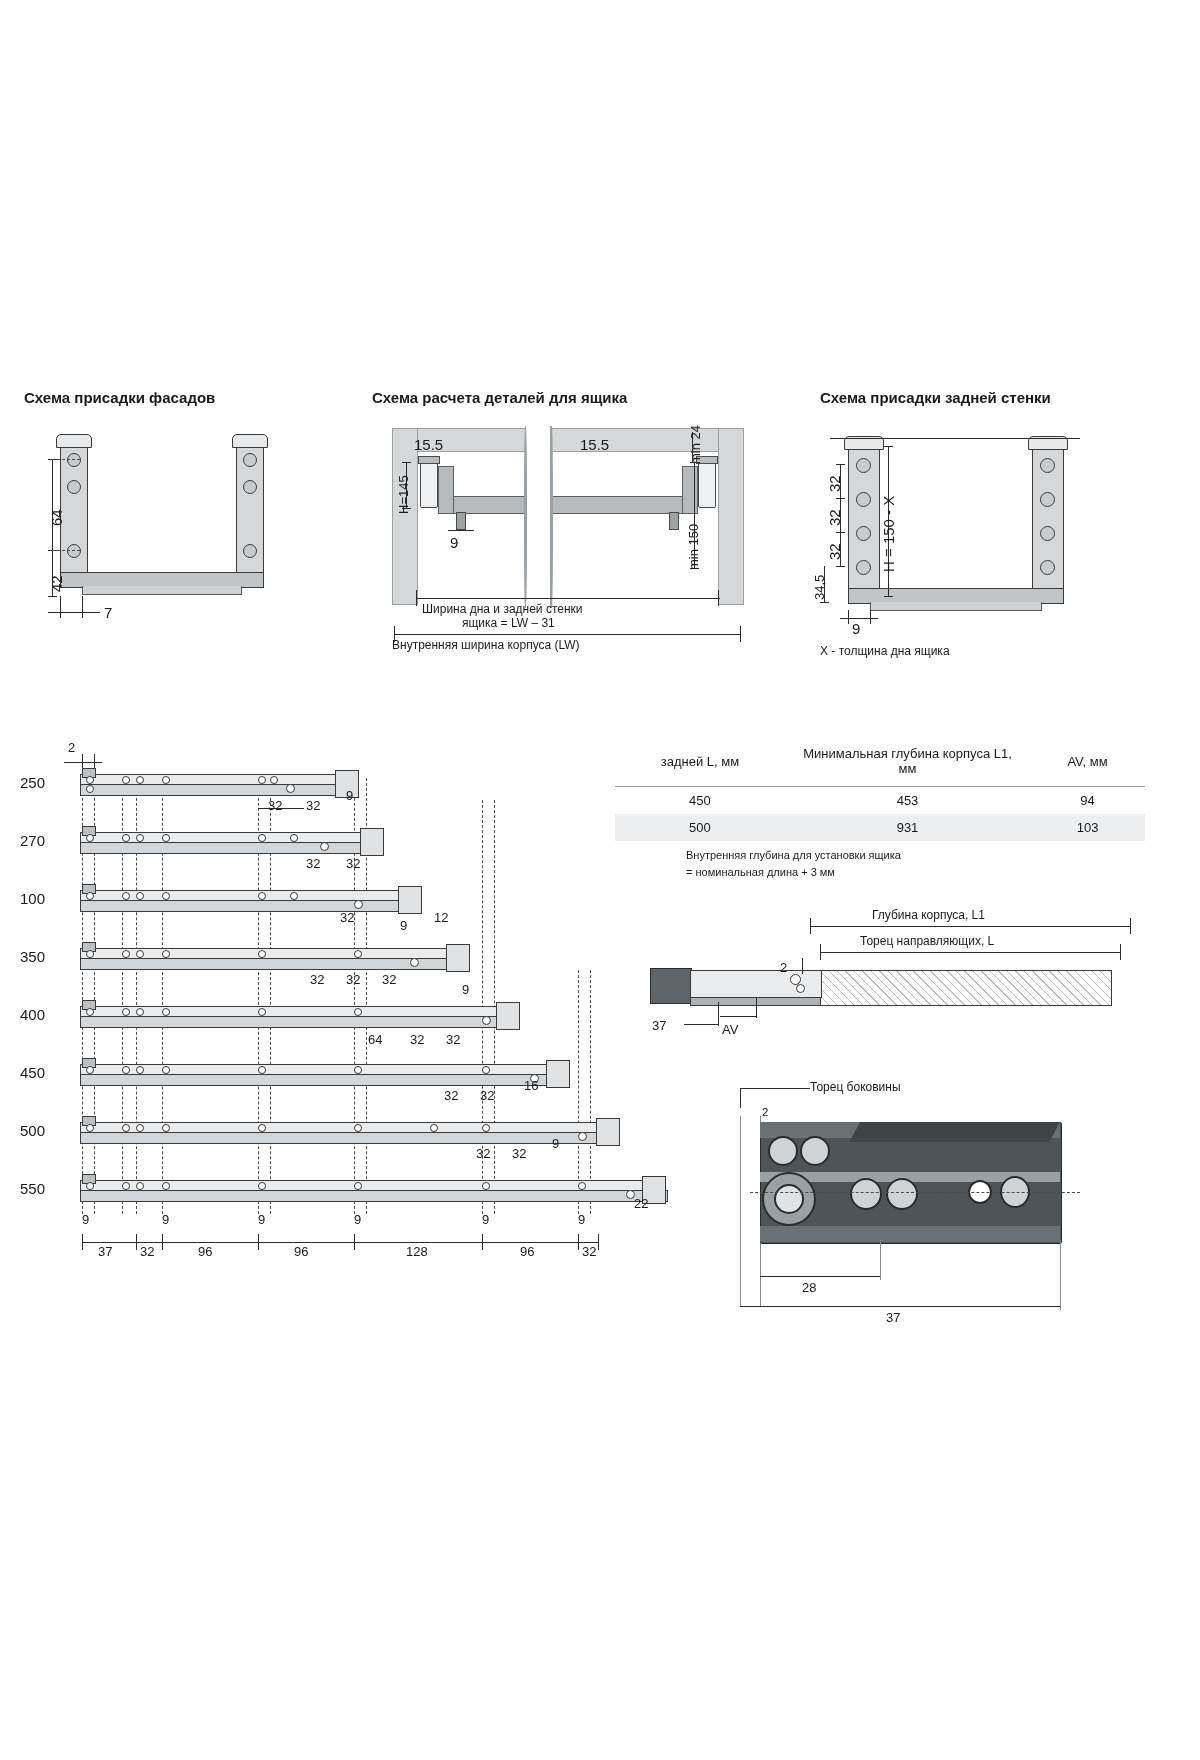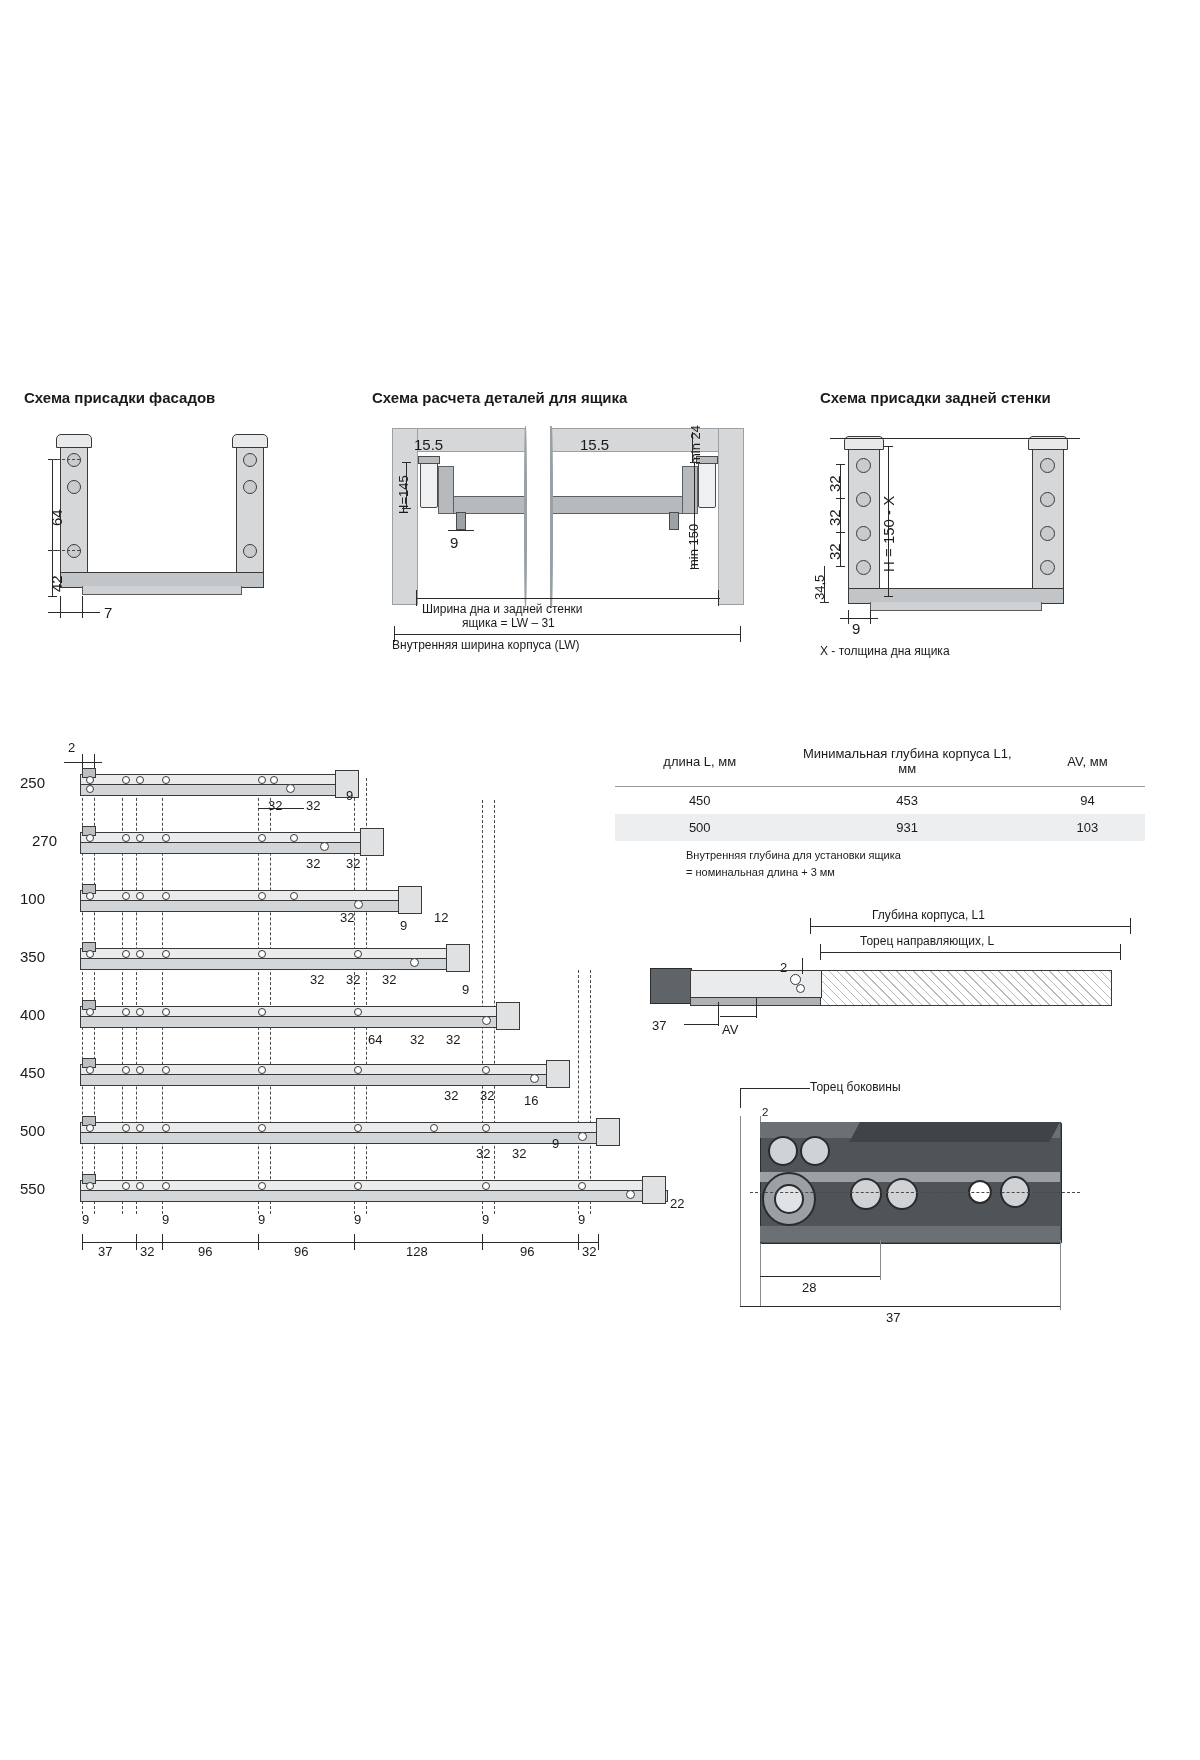--- a/index.html
+++ b/index.html
@@ -194,21 +194,21 @@
     <div class="hl" style="left:10px;top:198px;width:38px;"></div>
     <div class="t dim" style="left:22px;top:200px;">9</div>
 
     <div class="t cap" style="left:-10px;top:224px;">X - толщина дна ящика</div>
   </div>
 
   <div class="abs" style="left:615px;top:740px;width:530px;">
     <table class="tbl" style="position:relative;width:530px;">
       <tbody>
           <tr class="hdr">
-        <td style="width:170px;">длина L, мм</td>
+        <td style="width:170px;">задней L, мм</td>
         <td style="width:250px;">Минимальная глубина корпуса L1, мм</td>
         <td style="width:110px;">AV, мм</td>
       </tr>
       <tr>
         <td>450</td>
         <td>453</td>
         <td>94</td>
       </tr>
       <tr class="alt">
         <td>500</td>
@@ -428,21 +428,21 @@
       <div class="hole" style="left:82px;top:8px;width:6px;height:6px;"></div>
       <div class="hole" style="left:178px;top:8px;width:6px;height:6px;"></div>
       <div class="hole" style="left:274px;top:8px;width:6px;height:6px;"></div>
       <div class="hole" style="left:402px;top:8px;width:6px;height:6px;"></div>
       <div class="hole" style="left:498px;top:8px;width:6px;height:6px;"></div>
       <div class="hole" style="left:546px;top:16px;width:7px;height:7px;"></div>
       <div class="abs" style="left:562px;top:2px;width:22px;height:26px;background:#dfe1e3;border:1px solid #3a3a3a;"></div>
     </div>
 
     <div class="t dim" style="left:0px;top:34px;">250</div>
-    <div class="t dim" style="left:12px;top:92px;">270</div>
+    <div class="t dim" style="left:0px;top:92px;">270</div>
     <div class="t dim" style="left:0px;top:150px;">100</div>
     <div class="t dim" style="left:0px;top:208px;">350</div>
     <div class="t dim" style="left:0px;top:266px;">400</div>
     <div class="t dim" style="left:0px;top:324px;">450</div>
     <div class="t dim" style="left:0px;top:382px;">500</div>
     <div class="t dim" style="left:0px;top:440px;">550</div>
 
     <div class="hl" style="left:238px;top:68px;width:46px;"></div>
     <div class="t dim-sm" style="left:248px;top:58px;">32</div>
     <div class="t dim-sm" style="left:286px;top:58px;">32</div>
@@ -459,27 +459,27 @@
     <div class="t dim-sm" style="left:326px;top:232px;">32</div>
     <div class="t dim-sm" style="left:362px;top:232px;">32</div>
 
     <div class="t dim-sm" style="left:442px;top:242px;">9</div>
     <div class="t dim-sm" style="left:348px;top:292px;">64</div>
     <div class="t dim-sm" style="left:390px;top:292px;">32</div>
     <div class="t dim-sm" style="left:426px;top:292px;">32</div>
 
     <div class="t dim-sm" style="left:424px;top:348px;">32</div>
     <div class="t dim-sm" style="left:460px;top:348px;">32</div>
-    <div class="t dim-sm" style="left:504px;top:353px;">16</div>
+    <div class="t dim-sm" style="left:504px;top:338px;">16</div>
 
     <div class="t dim-sm" style="left:456px;top:406px;">32</div>
     <div class="t dim-sm" style="left:492px;top:406px;">32</div>
     <div class="t dim-sm" style="left:532px;top:396px;">9</div>
 
-    <div class="t dim-sm" style="left:650px;top:456px;">22</div>
+    <div class="t dim-sm" style="left:614px;top:456px;">22</div>
 
     <div class="t dim-sm" style="left:62px;top:472px;">9</div>
     <div class="t dim-sm" style="left:142px;top:472px;">9</div>
     <div class="t dim-sm" style="left:238px;top:472px;">9</div>
     <div class="t dim-sm" style="left:334px;top:472px;">9</div>
     <div class="t dim-sm" style="left:462px;top:472px;">9</div>
     <div class="t dim-sm" style="left:558px;top:472px;">9</div>
 
     <div class="hl" style="left:62px;top:502px;width:516px;"></div>
     <div class="vl" style="left:62px;top:494px;height:16px;"></div>

